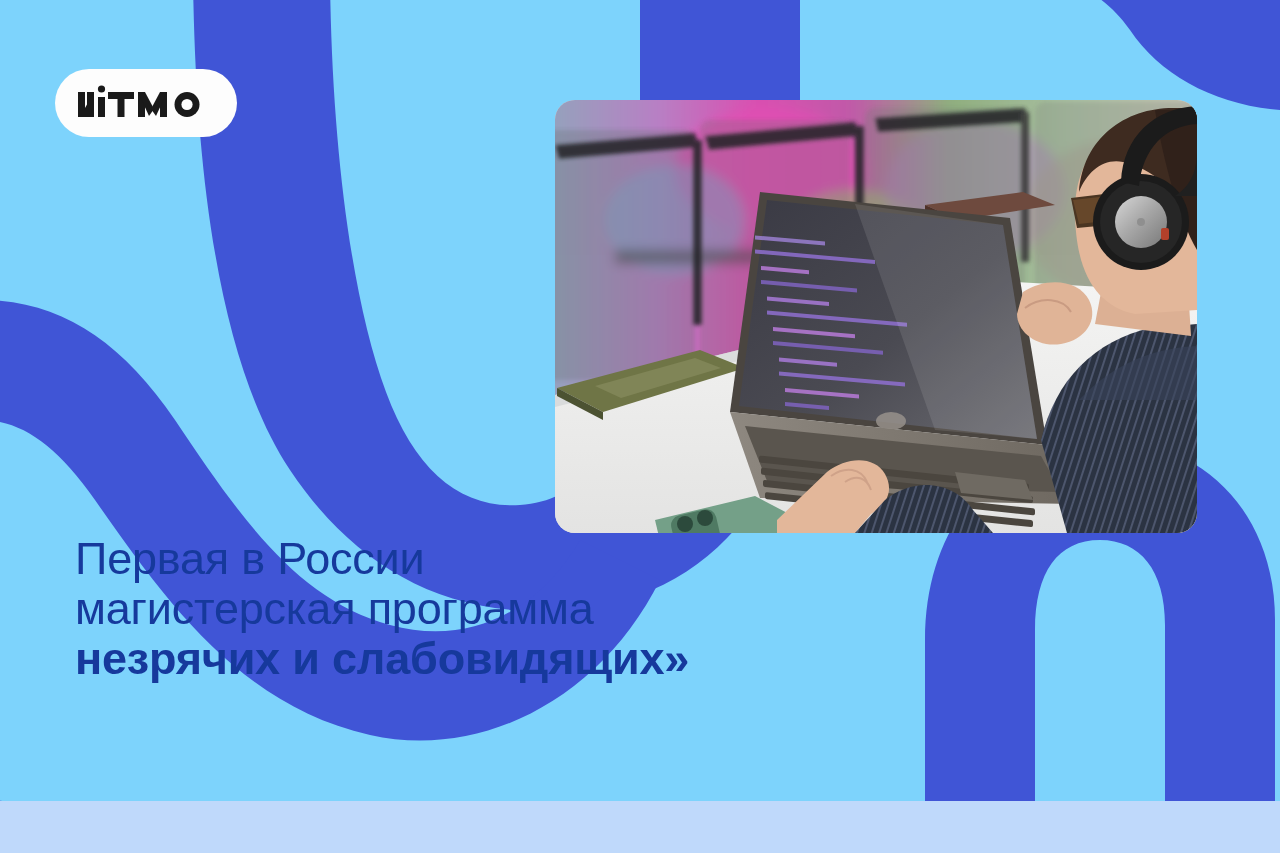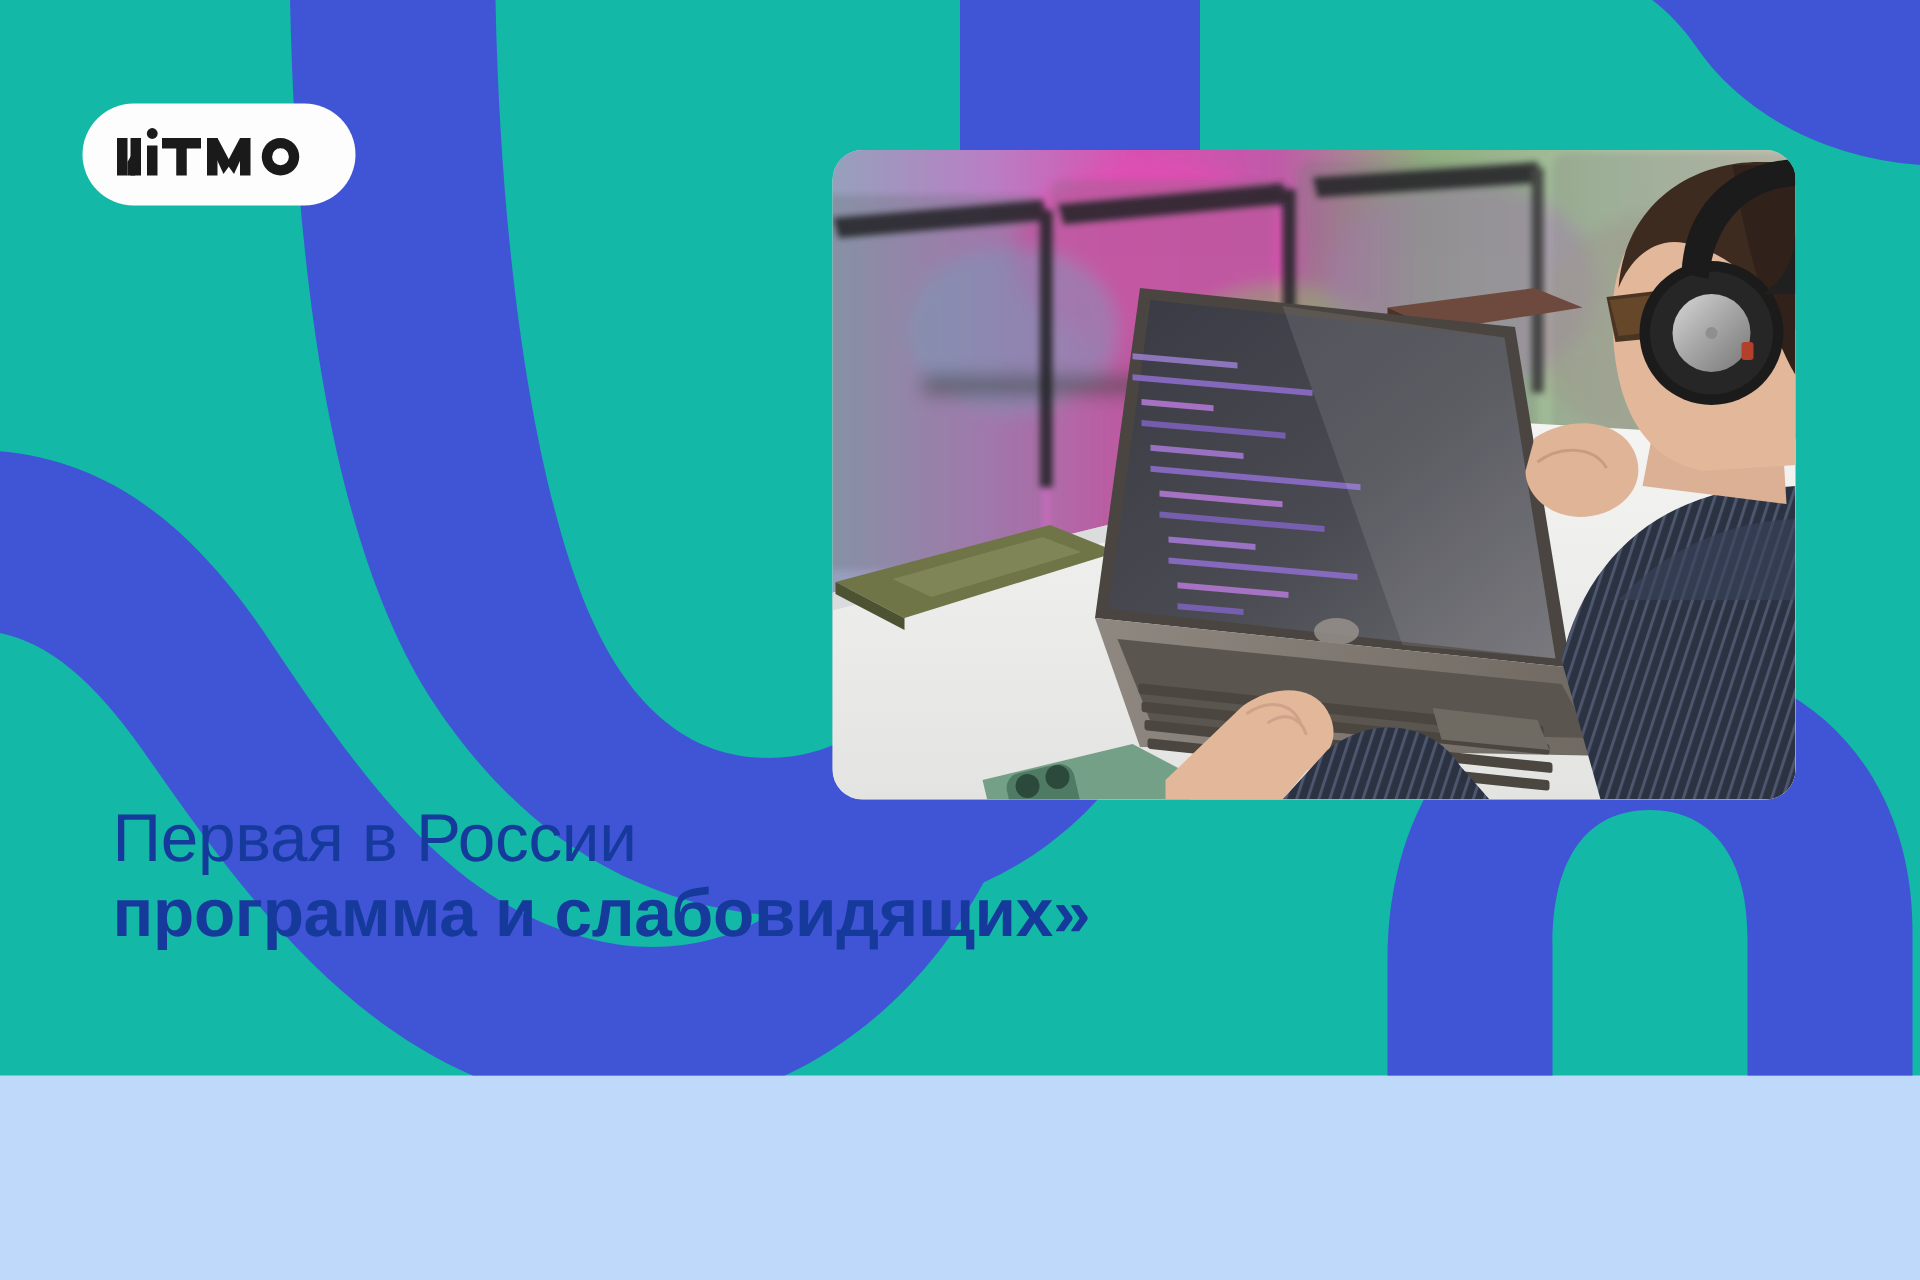--- a/index.html
+++ b/index.html
@@ -3,21 +3,21 @@
 <meta charset="utf-8">
 <title>ITMO promo</title>
 <style>
   html,body{margin:0;padding:0;}
   body{
     width:1280px;height:853px;overflow:hidden;
     font-family:"Liberation Sans","DejaVu Sans",sans-serif;
     background:#bfd9fb;
     position:relative;
   }
-  #stage{position:absolute;inset:0;width:1280px;height:717px;overflow:hidden;background:#14b8a6;}
+  #stage{position:absolute;inset:0;width:1280px;height:801px;overflow:hidden;background:#7dd3fc;}
 
   
   .waves{position:absolute;inset:0;width:1280px;height:853px;}
 
   
   .logo-pill{
     position:absolute;left:55px;top:69px;width:182px;height:68px;
     background:#fdfdfd;border-radius:34px;
     display:flex;align-items:center;justify-content:center;
     box-shadow:0 0 0 0 rgba(0,0,0,0);
@@ -302,16 +302,17 @@
           <path d="M 620 96 C 636 86 642 70 642 52 L 642 96 Z" fill="#202020"></path>
         </g>
       </g>
 
       <rect x="0" y="0" width="642" height="433" fill="none"></rect>
     </svg>
   </div>
 
   <div class="headline">
     <span class="hl-line reg">Первая в России</span>
-    <span class="hl-line bold">программа и слабовидящих»</span>
+    <span class="hl-line reg">магистерская программа</span>
+    <span class="hl-line bold">незрячих и слабовидящих»</span>
   </div>
 
 </div>
 
 </body></html>

